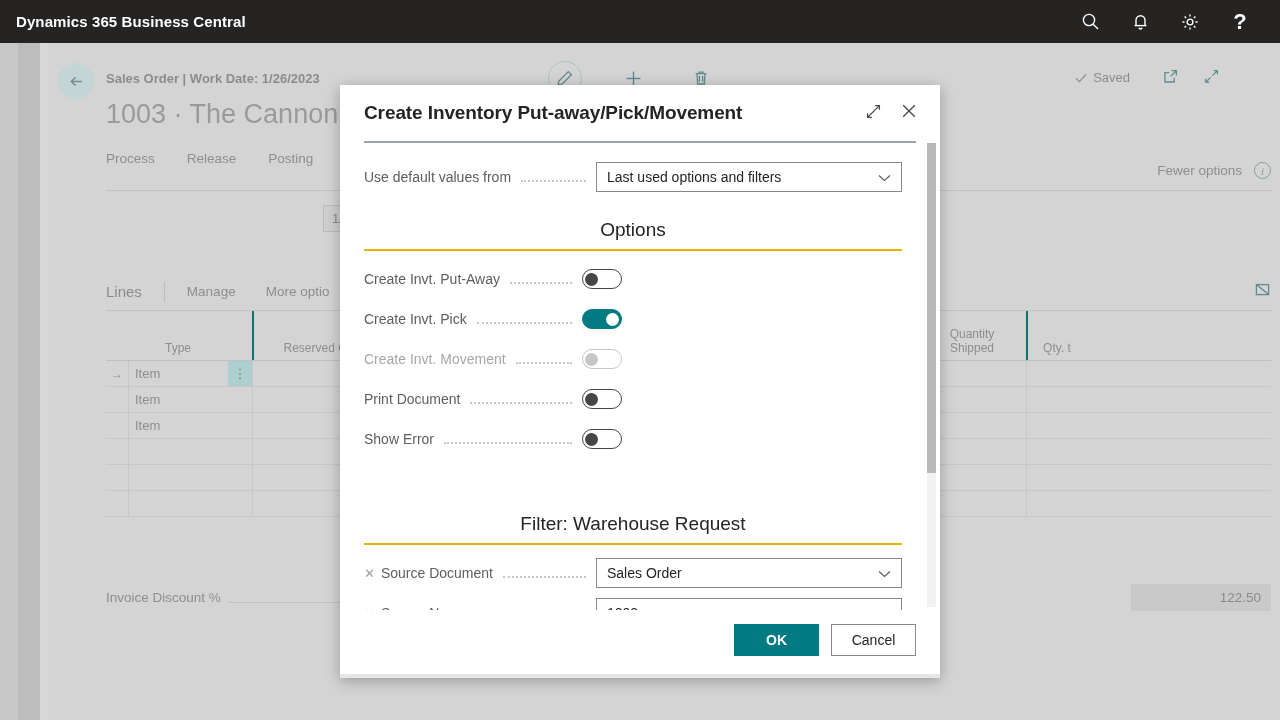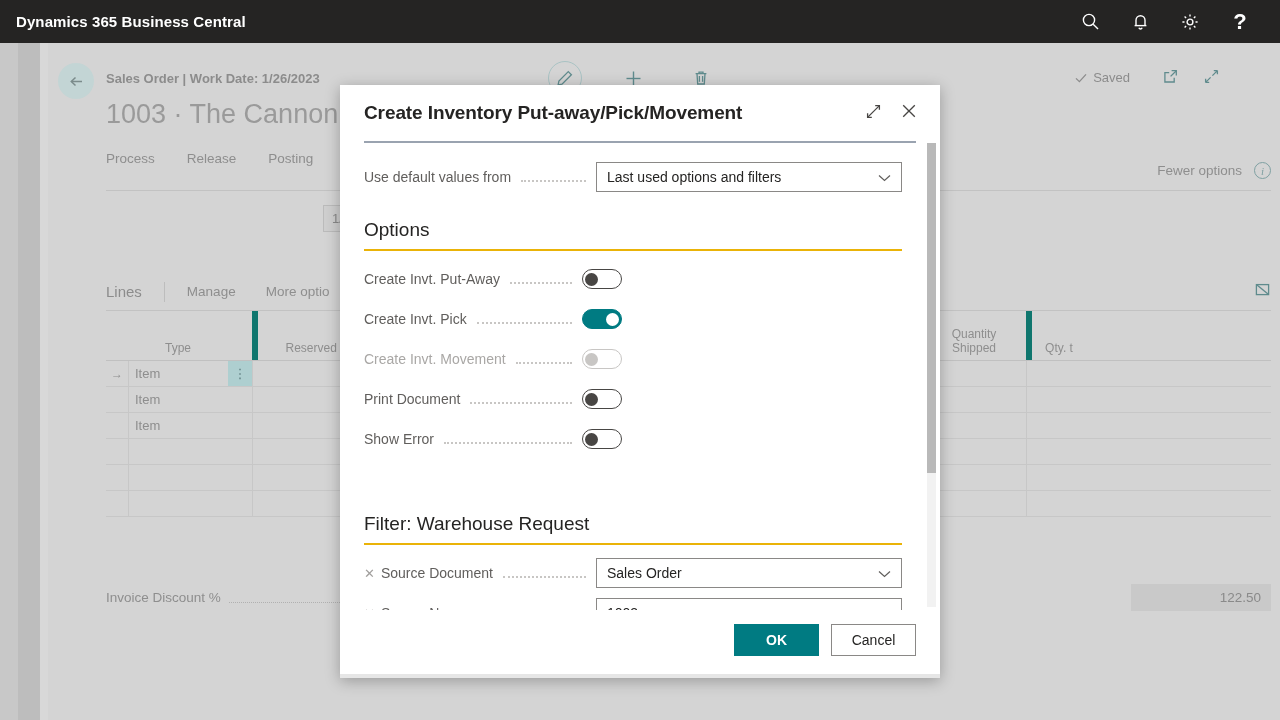--- a/index.html
+++ b/index.html
@@ -230,21 +230,21 @@
   .gh {
     font-size: 12px;
     color: #8e8e8e;
     display: flex;
     align-items: flex-end;
     justify-content: center;
     padding-bottom: 4px;
     line-height: 1.15;
     text-align: center;
   }
-  .gh.sep { border-left: 6px solid #0f766e; }
+  .gh.sep { border-left: 2px solid #0f766e; }
   .grid-row {
     display: flex;
     height: 26px;
     border-bottom: 1px solid #c7c7c7;
   }
   .gc {
     font-size: 13px;
     color: #8e8e8e;
     display: flex;
     align-items: center;
@@ -301,20 +301,21 @@
   
   .modal-shadow {
     position: absolute;
     left: 340px; top: 85px;
     width: 600px; height: 593px;
     background: #ffffff;
     box-shadow: 0 3px 14px rgba(0,0,0,0.28);
     z-index: 40;
     display: flex;
     flex-direction: column;
+    text-align: center;
   }
   .modal-head {
     position: relative;
     height: 56px;
     display: flex;
     align-items: center;
     padding: 0 22px 0 24px;
     flex: 0 0 auto;
   }
   .modal-title {

